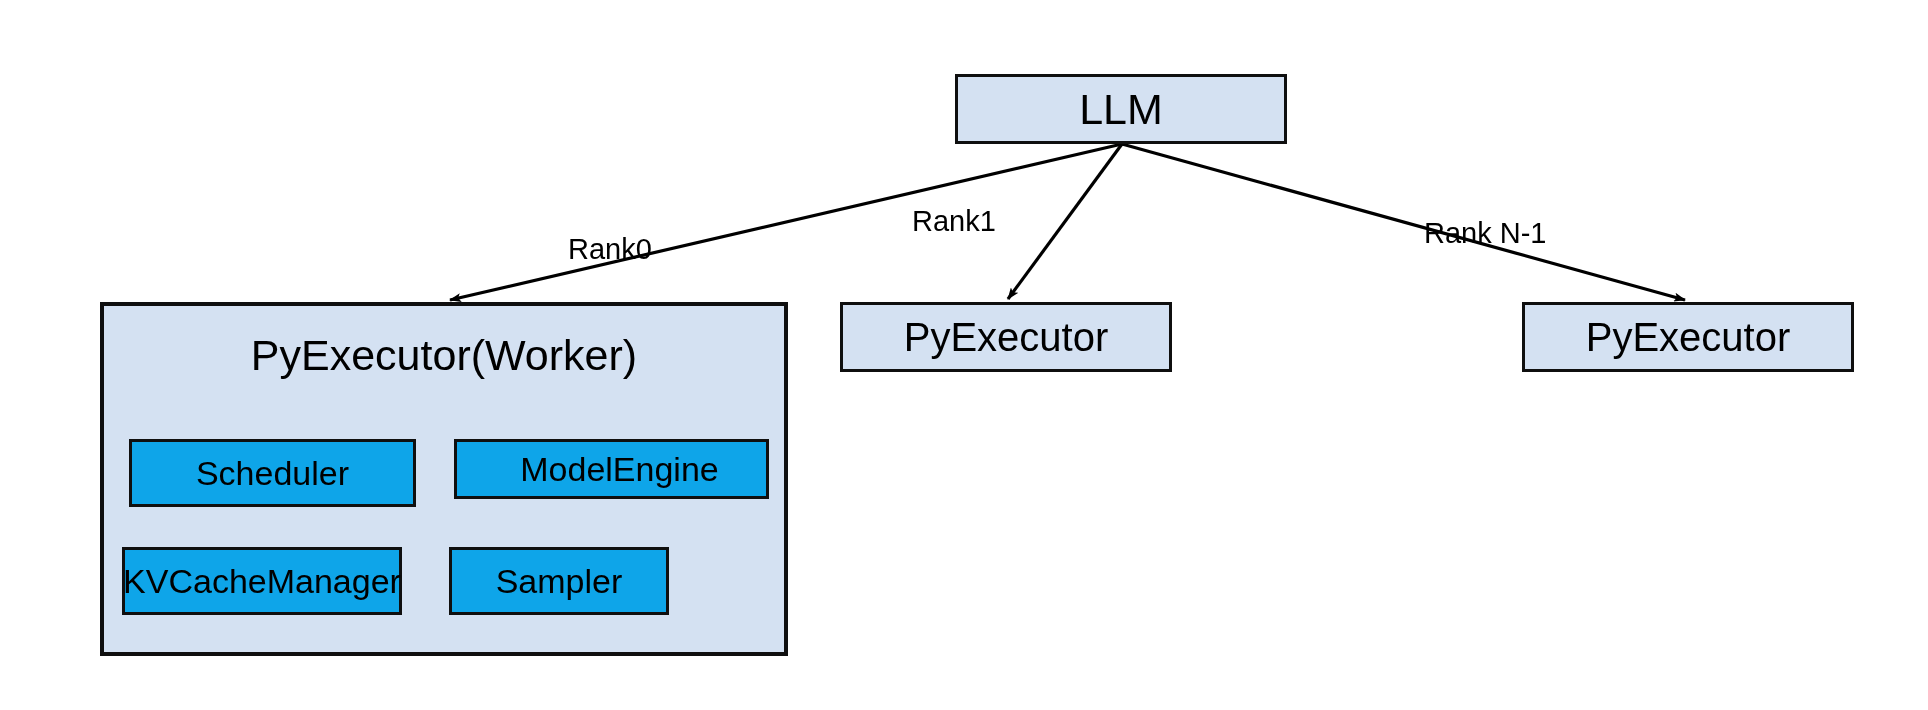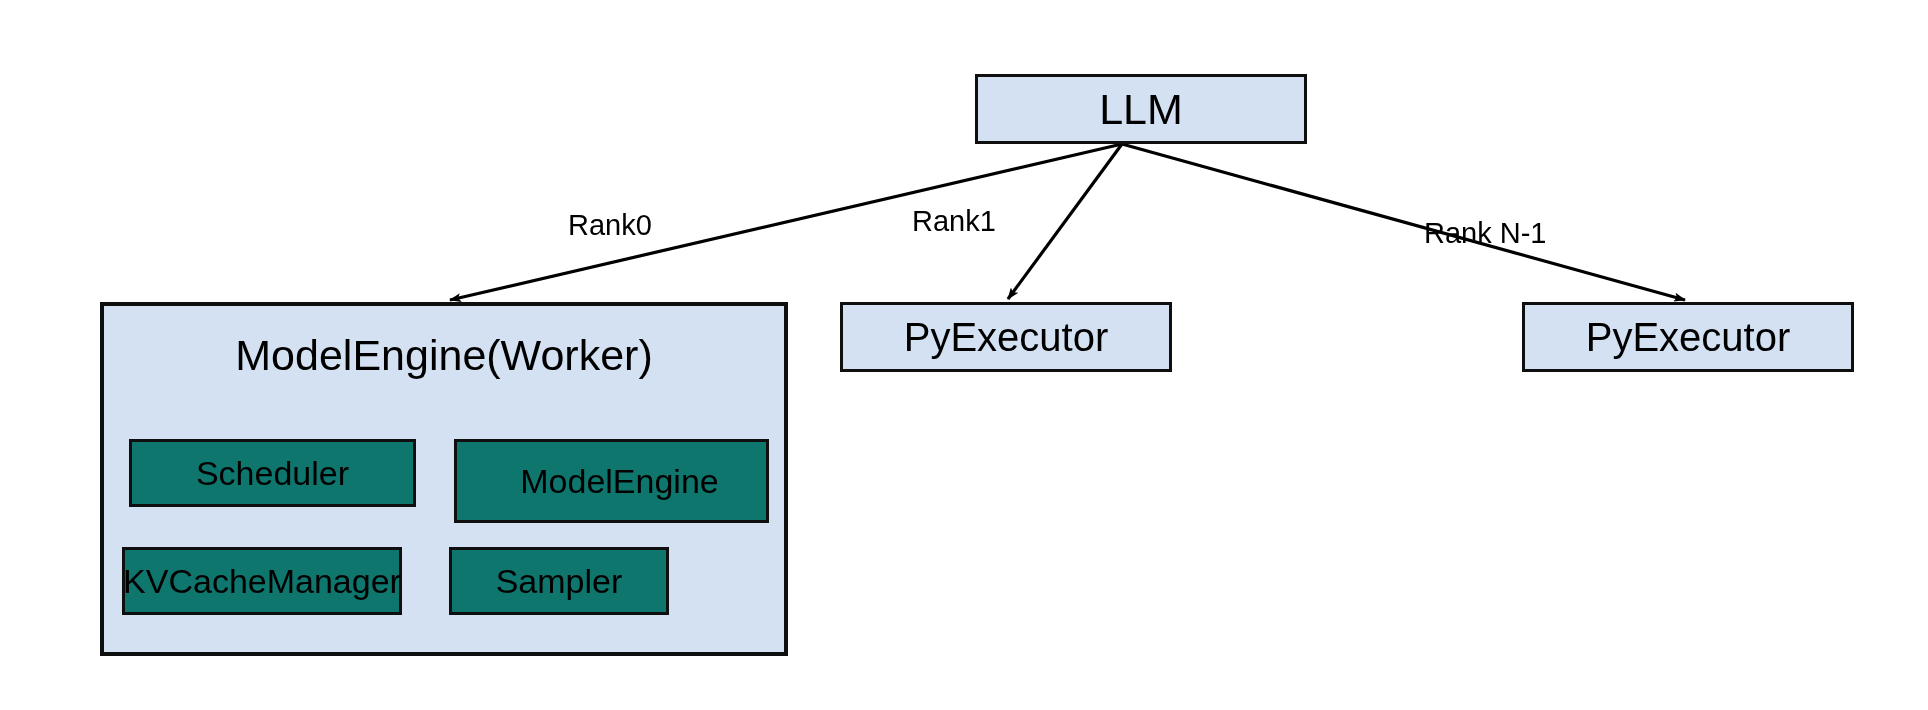--- a/index.html
+++ b/index.html
@@ -38,21 +38,20 @@
     color: #000000;
     line-height: 1;
     white-space: nowrap;
   }
   .node-llm {
     left: 955px;
     top: 74px;
     width: 332px;
     height: 70px;
     font-size: 43px;
-    margin-left: 20px;
   }
   .node-worker {
     left: 100px;
     top: 302px;
     width: 688px;
     height: 354px;
     display: block;
     border-width: 4px;
   }
   .worker-title {
@@ -61,32 +60,32 @@
     top: 28px;
     width: 100%;
     text-align: center;
     font-size: 43px;
     color: #000000;
     line-height: 1;
   }
   .node-sub {
     position: absolute;
     box-sizing: border-box;
-    background: #0f766e;
+    background: #0ea5e9;
     border: 3px solid #0f0f0f;
     display: flex;
     align-items: center;
     justify-content: center;
     font-size: 34px;
     color: #000000;
     line-height: 1;
     white-space: nowrap;
   }
   .sub-scheduler  { left: 25px;  top: 133px; width: 287px; height: 68px; }
-  .sub-modeleng   { left: 350px; top: 133px; width: 315px; height: 84px; padding-left: 16px; }
+  .sub-modeleng   { left: 350px; top: 133px; width: 315px; height: 60px; padding-left: 16px; }
   .sub-kvcache    { left: 18px;  top: 241px; width: 280px; height: 68px; }
   .sub-sampler    { left: 345px; top: 241px; width: 220px; height: 68px; }
   .node-exec-mid {
     left: 840px;
     top: 302px;
     width: 332px;
     height: 70px;
     font-size: 40px;
   }
   .node-exec-last {
@@ -97,21 +96,21 @@
     font-size: 40px;
   }
   .edge-label {
     position: absolute;
     font-size: 29px;
     color: #000000;
     line-height: 1;
     white-space: nowrap;
     background: transparent;
   }
-  .label-rank0    { left: 568px;  top: 211px; }
+  .label-rank0    { left: 568px;  top: 235px; }
   .label-rank1    { left: 912px;  top: 207px; }
   .label-rankn    { left: 1424px; top: 219px; }
 </style>
 </head>
 <body>
 
 <div id="diagram-canvas">
 
   <svg id="edge-layer" viewBox="0 0 1928 710" width="1928" height="710">
     <defs>
@@ -129,21 +128,21 @@
 
   <div class="node node-llm">
     <span>LLM</span>
   </div>
 
   <div class="edge-label label-rank0">Rank0</div>
   <div class="edge-label label-rank1">Rank1</div>
   <div class="edge-label label-rankn">Rank N-1</div>
 
   <div class="node node-worker">
-    <div class="worker-title">ModelEngine(Worker)</div>
+    <div class="worker-title">PyExecutor(Worker)</div>
 
     <div class="node-sub sub-scheduler">
       <span>Scheduler</span>
     </div>
 
     <div class="node-sub sub-modeleng">
       <span>ModelEngine</span>
     </div>
 
     <div class="node-sub sub-kvcache">

